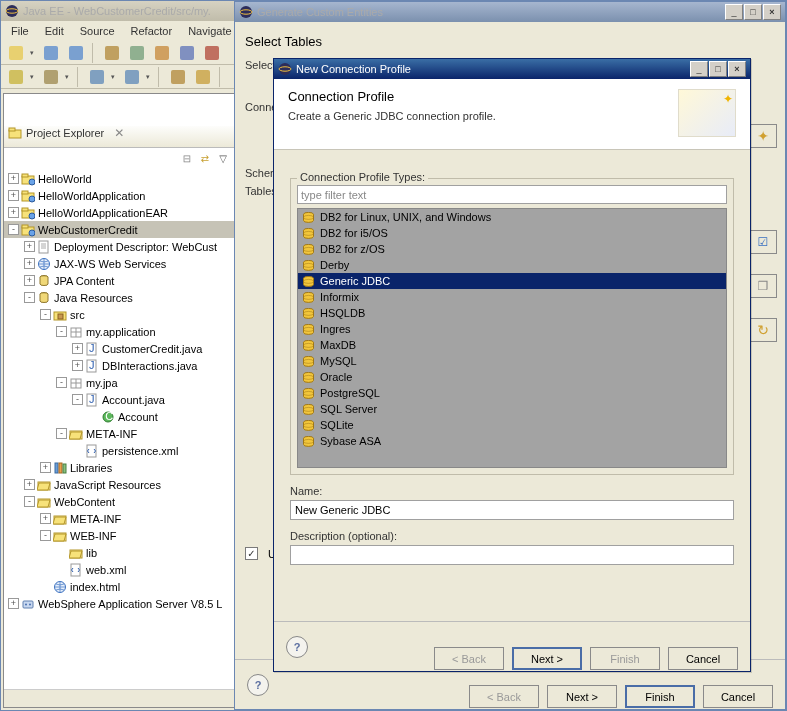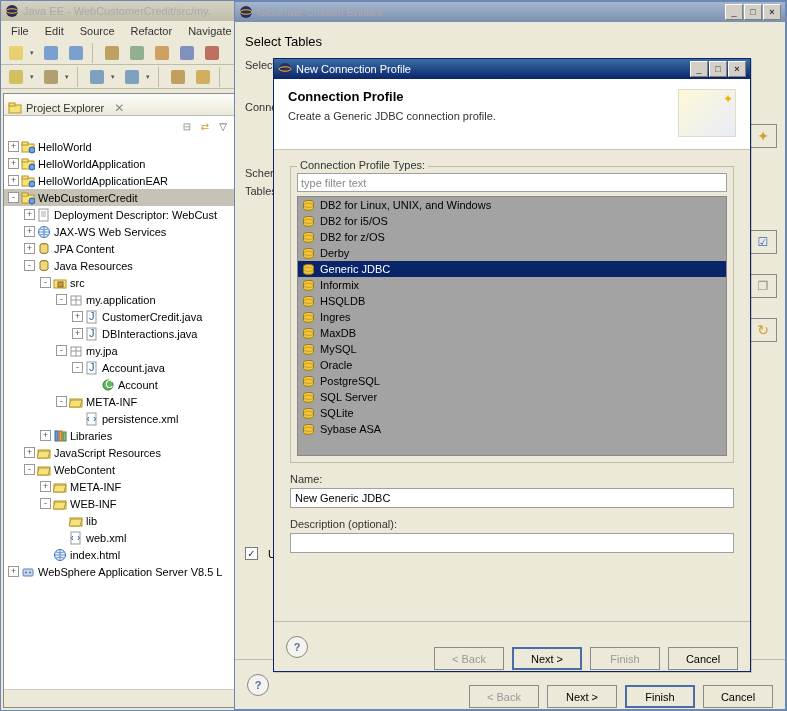--- a/index.html
+++ b/index.html
@@ -21,21 +21,21 @@
   .toolbar-row { height: 24px; background: #ece9d8; display: flex; align-items: center; padding: 0 4px; gap: 3px; border-bottom: 1px solid #c0bcaa; }
   .tool-btn { width: 22px; height: 20px; display: flex; align-items: center; justify-content: center; border: 1px solid transparent; }
   .tool-btn .sq { width: 14px; height: 14px; border-radius: 2px; }
   .tool-sep { width: 4px; height: 20px; border-left: 1px solid #c0bcaa; margin: 0 2px; }
   .dropdown-arrow { width: 7px; height: 20px; display: flex; align-items: center; font-size: 7px; color: #555; }
 
   .client-area { position: absolute; top: 92px; left: 2px; right: 2px; bottom: 2px; display: flex; }
 
   
   .explorer { width: 232px; border: 1px solid #8a8a8a; background: #fff; display: flex; flex-direction: column; }
-  .view-tab { height: 22px; background: linear-gradient(#fdfdfb,#ece9d8); border-bottom: 1px solid #bbb; display: flex; align-items: flex-end; padding: 0 4px; }
+  .view-tab { height: 22px; background: linear-gradient(#fdfdfb,#ece9d8); border-bottom: 1px solid #bbb; display: flex; align-items: flex-start; padding: 0 4px; margin-top: 32px; }
   .view-tab-title { display: flex; align-items: center; gap: 4px; color: #333; }
   .view-tab-close { margin-left: 6px; color: #888; font-family: Arial; font-size: 12px; }
   .view-toolbar { height: 20px; display: flex; justify-content: flex-end; align-items: center; gap: 4px; padding: 0 4px; }
   .small-icon { width: 14px; height: 14px; display: inline-flex; align-items: center; justify-content: center; font-size: 10px; }
 
   .tree { flex: 1; overflow: auto; padding: 2px 0; color: #000; }
   .tree-row { display: flex; align-items: center; height: 17px; white-space: nowrap; padding-left: 4px; }
   .tw { width: 11px; height: 11px; border: 1px solid #999; font-size: 9px; line-height: 8px; text-align: center; margin-right: 2px; color: #555; background: #fff; flex-shrink: 0; }
   .tw.none { border: none; background: transparent; }
   .ticon { width: 14px; height: 14px; margin-right: 3px; flex-shrink: 0; display: inline-flex; align-items: center; justify-content: center; }
@@ -58,26 +58,26 @@
   .help-round { position: absolute; left: 12px; width: 22px; height: 22px; border-radius: 50%; border: 1px solid #888; display: flex; align-items: center; justify-content: center; color: #5a6ea0; font-weight: bold; background: #f4f3ee; }
   .btn { height: 23px; padding: 0 0; background: #ece9d8; border: 1px solid #8a8a8a; color: #000; display: inline-flex; align-items: center; justify-content: center; min-width: 70px; margin-top: 24px; }
   .btn.disabled { color: #999; }
   .btn.default { border: 2px solid #4a6da7; }
 
   
   .dlg-conn { position: absolute; left: 273px; top: 58px; width: 478px; height: 614px; background: #ece9d8; border: 1px solid #0a246a; box-shadow: 1px 1px 0 rgba(0,0,0,.15); z-index: 50; }
   .dlg-conn .titlebar { background: linear-gradient(#3a6ea5, #0a246a); }
   .banner { background: #fff; padding: 10px 14px 12px 14px; border-bottom: 1px solid #c8c5b8; display: flex; }
   .banner-text { flex: 1; }
-  .banner-title { font-size: 13px; font-weight: bold; margin-bottom: 6px; }
+  .banner-title { font-size: 13px; font-weight: normal; margin-bottom: 6px; }
   .banner-sub { color: #333; }
   .banner-img { width: 58px; height: 48px; background: linear-gradient(135deg,#fff8d8,#e8ecf8); border: 1px solid #e0dccb; position: relative; }
   .banner-img::after { content: "✦"; position: absolute; top: 2px; right: 2px; color: #f0b400; font-size: 12px; }
 
-  .conn-body { padding: 16px 16px 0 16px; }
+  .conn-body { padding: 28px 16px 0 16px; }
   .fieldset { border: 1px solid #c0bcaa; padding: 6px 6px 6px 6px; position: relative; }
   .fieldset-legend { position: absolute; top: -8px; left: 6px; background: #ece9d8; padding: 0 3px; color: #333; }
   .filter-input { width: 100%; height: 19px; border: 1px solid #a0a0a0; padding: 1px 3px; background: #fff; color: #888; margin-bottom: 4px; }
   .listbox { height: 260px; border: 1px solid #888; background: #a3a3a3; overflow-y: scroll; }
   .li { display: flex; align-items: center; height: 16px; padding: 0 4px; gap: 5px; }
   .li.selected { background: #0a246a; color: #fff; }
   .db-icon { width: 13px; height: 11px; flex-shrink: 0; }
 
   .field-lbl { display: block; margin: 10px 0 3px 0; color: #333; }
   .text-input { width: 100%; height: 20px; border: 1px solid #a0a0a0; background: #fff; padding: 1px 4px; }

